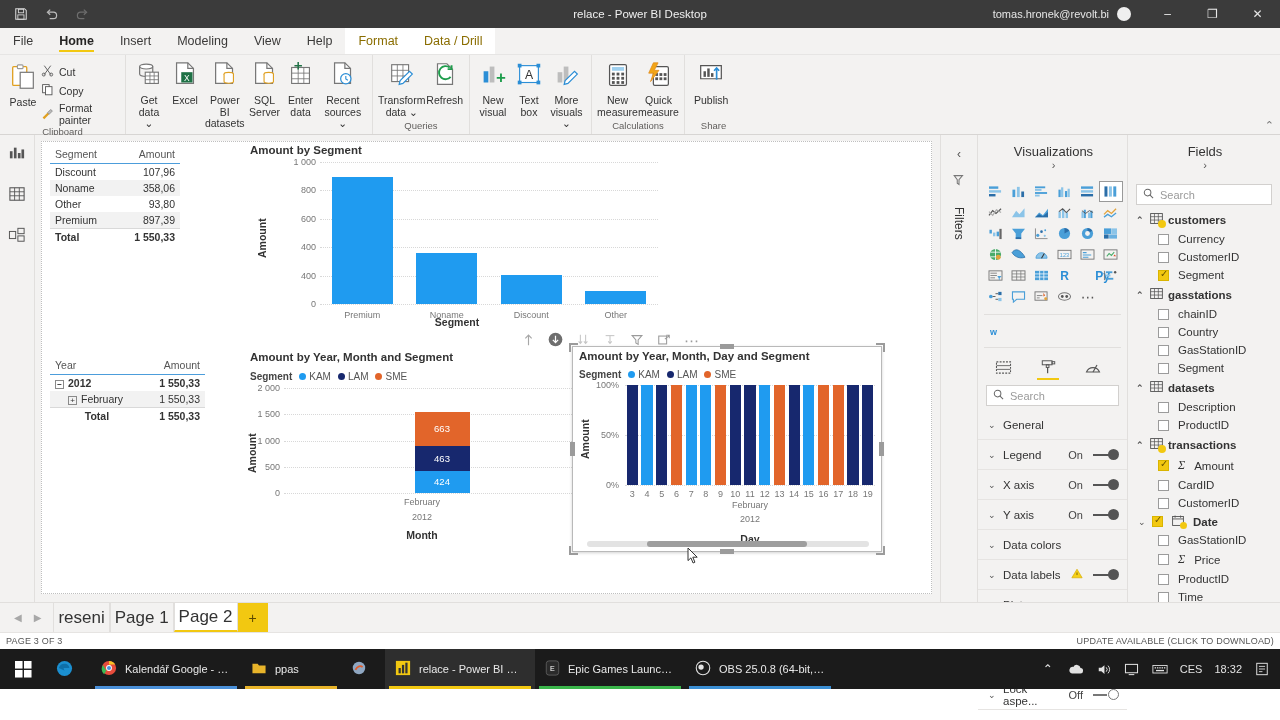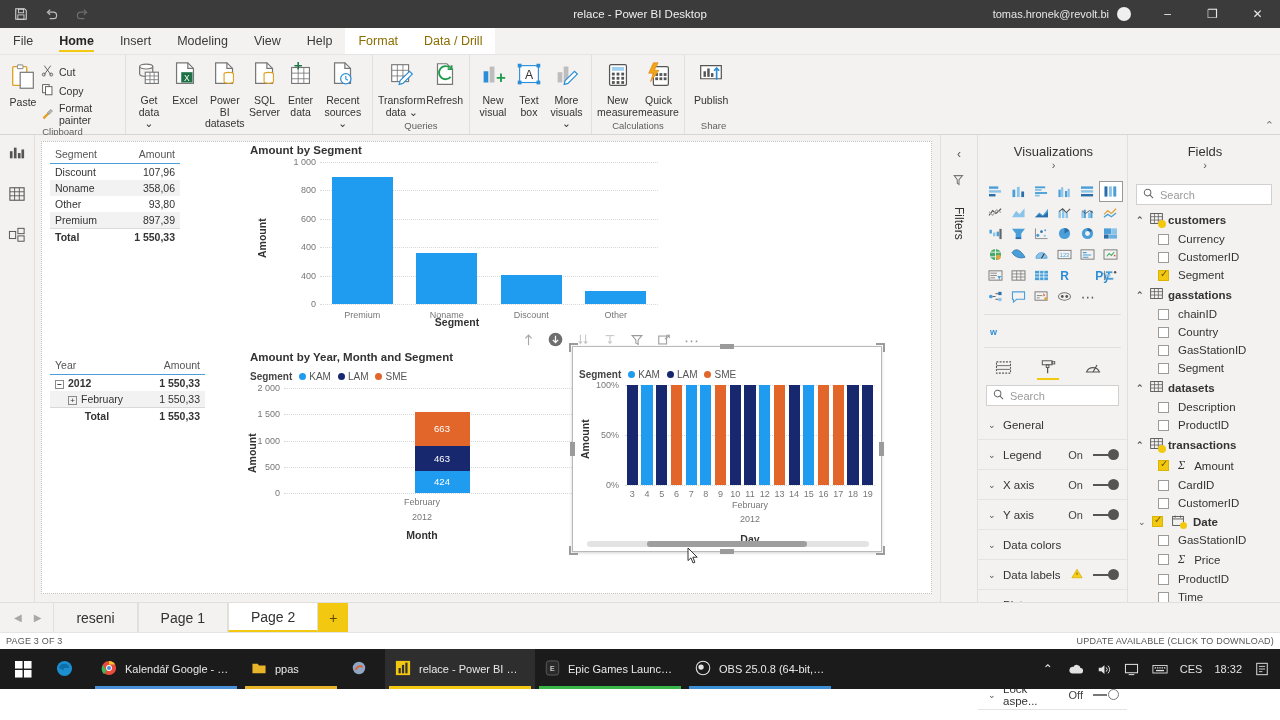--- a/index.html
+++ b/index.html
@@ -161,21 +161,21 @@
          flex: none; position: relative; }
   .chk.on { background: #f2c811; border-color: #d9b400; }
   .chk.on::after { content: "✓"; position: absolute; left: 1px; top: -3px; font-size: 10px; color: #6b5600; }
   .caret { font-size: 9px; color: #555; width: 9px; display: inline-block; }
   .sigma { font-style: italic; font-family: "Liberation Serif", serif; font-size: 12px; }
 
   
   .pagebar { position: absolute; left: 0; bottom: 57px; width: 1280px; height: 30px;
              background: #f3f2f1; border-top: 1px solid #e1dfdd; display: flex; align-items: stretch; }
   .nav-arrows { display: flex; align-items: center; gap: 12px; padding: 0 12px 0 14px; color: #a8a8a8; font-size: 10px; }
-  .ptab { display: flex; align-items: center; padding: 0 22px; font-size: 14px; color: #333;
+  .ptab { display: flex; align-items: center; padding: 0 4px; font-size: 17px; color: #333;
           border-left: 1px solid #e1dfdd; border-right: 1px solid #e1dfdd; }
   .ptab.active { background: #fff; border-bottom: 2px solid #f2c811; }
   .ptab-add { width: 30px; display: flex; align-items: center; justify-content: center; background: #f2c811; color: #5c4a00; font-size: 14px; }
   .statusbar { position: absolute; left: 0; bottom: 40px; width: 1280px; height: 17px;
                background: #fff; border-top: 1px solid #e6e4e2; display: flex; align-items: center;
                justify-content: space-between; font-size: 9px; color: #555; padding: 0 6px; letter-spacing: .2px; }
 
   
   .taskbar { position: absolute; left: 0; bottom: 0; width: 1280px; height: 40px; background: #1b1b1b;
              display: flex; align-items: stretch; }
@@ -702,20 +702,21 @@
         <span>
           <svg width="14" height="14" viewBox="0 0 16 16">
               <rect x="2" y="3.5" width="9" height="9" fill="none" stroke="#9a9a9a" stroke-width="1.2"></rect>
               <path d="M9 7l5-4M10.5 2.6H14v3.5" fill="none" stroke="#9a9a9a" stroke-width="1.2"></path>
             </svg>
         </span>
         <span style="font-size:15px; line-height:8px;">⋯</span>
       </div>
 
       <div class="visual selected-visual" style="left:530px; top:204px; width:310px; height:206px;">
+        <div class="vtitle" style="padding:3px 0 0 6px">Amount by Year, Month, Day and Segment</div>
         <div class="legend" style="position:absolute; left:6px; top:22px;">
           <b>Segment</b>
           <span class="lg-item">
               <i class="dot" style="background:#1f9bf0"></i>
               <span>KAM</span>
             </span>
           <span class="lg-item">
               <i class="dot" style="background:#17286e"></i>
               <span>LAM</span>
             </span>

